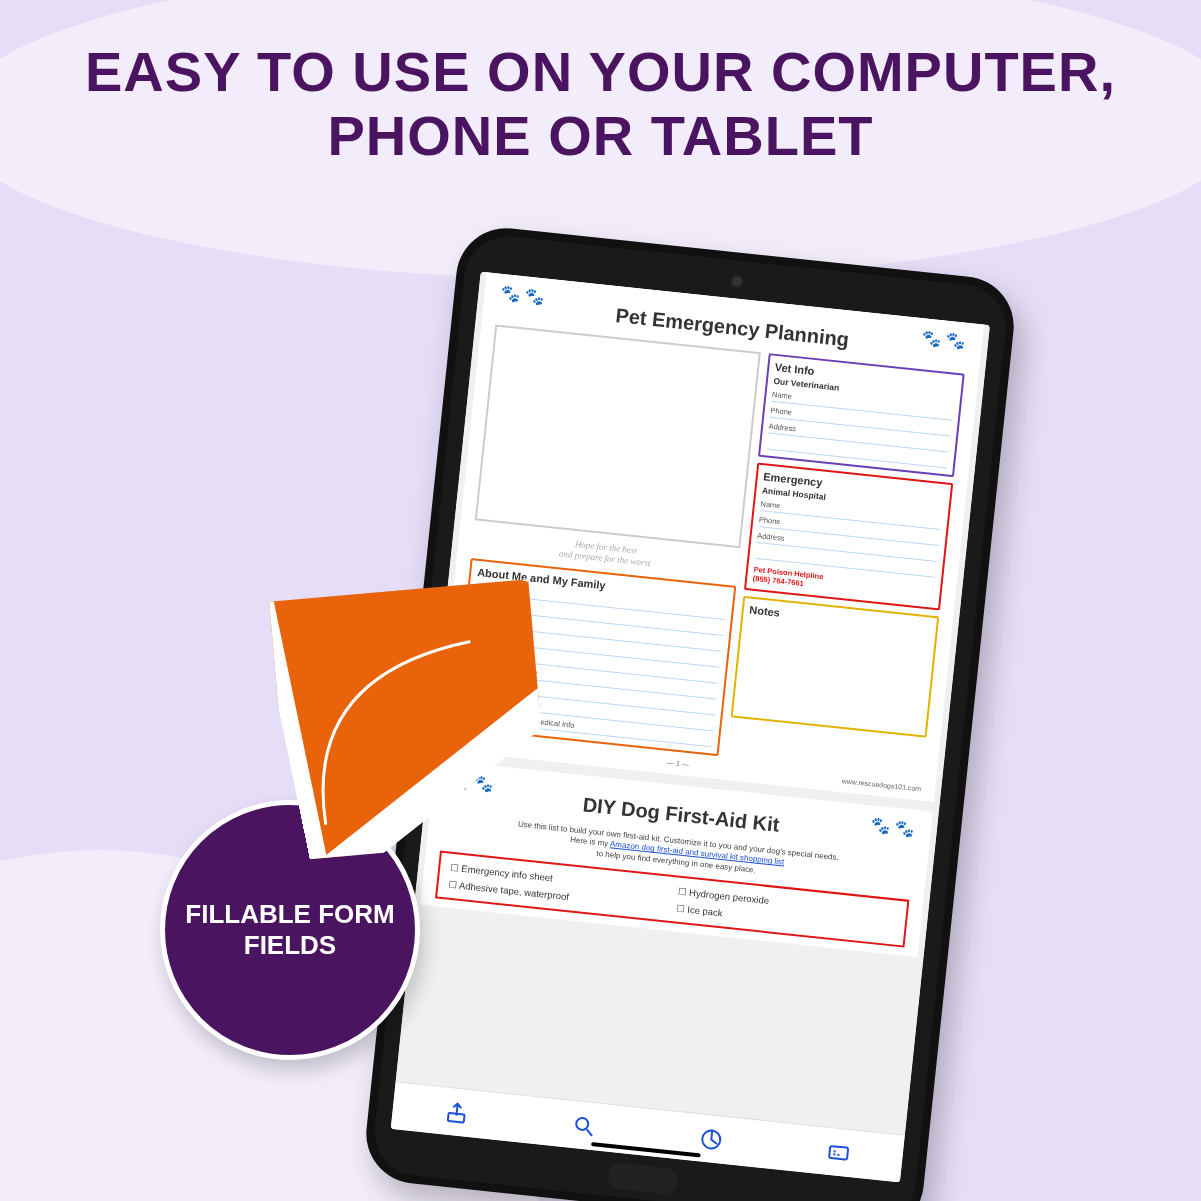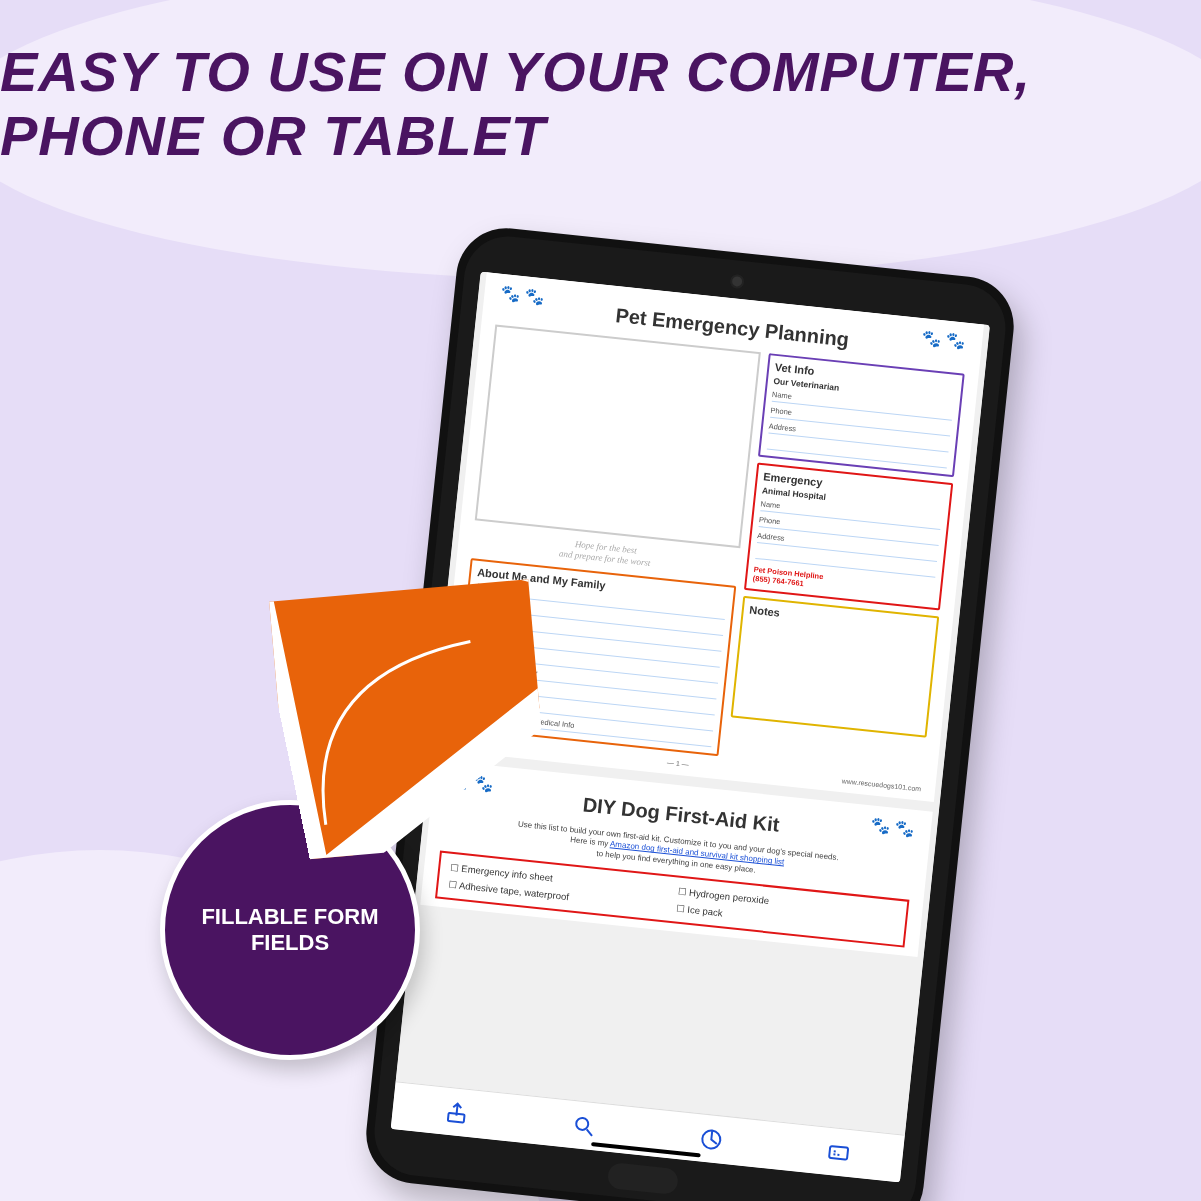--- a/index.html
+++ b/index.html
@@ -2,21 +2,21 @@
 <html><head>
 <meta charset="utf-8">
 <style>
   * { box-sizing: border-box; margin: 0; padding: 0; }
   body { width: 1201px; height: 1201px; background: #e6ddf7; font-family: Arial, Helvetica, sans-serif; position: relative; overflow: hidden; }
 
   
   .oval-top { position: absolute; width: 1300px; height: 320px; left: -50px; top: -40px; background: #f2ecfb; border-radius: 50%; }
   .oval-bottom { position: absolute; width: 900px; height: 900px; left: -350px; top: 850px; background: #f2ecfb; border-radius: 50%; }
 
-  .headline { position: absolute; top: 40px; left: 0; right: 0; text-align: left; font-size: 56px; font-weight: 900; color: #4a1461; letter-spacing: 1px; line-height: 1.15; font-style: italic; }
+  .headline { position: absolute; top: 40px; left: 0; right: 0; text-align: center; font-size: 56px; font-weight: 900; color: #4a1461; letter-spacing: 1px; line-height: 1.15; }
 
   
   .tablet-wrap { position: absolute; left: 410px; top: 250px; transform: rotate(6deg); transform-origin: center; }
   .tablet { width: 560px; height: 960px; background: #111; border-radius: 50px; box-shadow: 10px 15px 30px rgba(0,0,0,.25); padding: 8px; }
   .tablet-inner { width: 100%; height: 100%; background: #1a1a1a; border-radius: 44px; padding: 38px 16px 44px 16px; position: relative; }
   .camera { position: absolute; top: 14px; left: 50%; transform: translateX(-50%); width: 14px; height: 14px; background: #333; border-radius: 50%; border: 2px solid #222; }
   .homebtn { position: absolute; bottom: 8px; left: 50%; transform: translateX(-50%); width: 70px; height: 26px; background: #222; border-radius: 14px; }
   .screen { width: 100%; height: 100%; background: #f7f7f7; border-radius: 4px; overflow: hidden; position: relative; }
 
   .doc-scroll { position: absolute; top: 0; left: 0; right: 0; bottom: 48px; background: #f0f0f0; display:flex; flex-direction:column; gap:10px; align-items:center; padding-top:0; }
@@ -51,21 +51,21 @@
   .checklist { border:2px solid #e01616; padding:8px 10px; display:grid; grid-template-columns:1fr 1fr; gap:6px 10px;}
   .chk { font-size:9.5px; color:#333; }
   .chk::before { content:"☐ "; }
 
   .toolbar { position:absolute; bottom:0; left:0; right:0; height:48px; background:#fff; border-top:1px solid #ddd; display:flex; justify-content:space-around; align-items:center;}
   .ticon { width:24px; height:24px; display:flex; align-items:center; justify-content:center; }
   .ticon svg { stroke:#1a4fd6; fill:none; stroke-width:2; }
   .home-ind { position:absolute; bottom:4px; left:50%; transform:translateX(-50%); width:110px; height:4px; background:#000; border-radius:2px; }
 
   
-  .badge { position: absolute; left: 160px; top: 800px; width: 260px; height: 260px; background: #4a1461; border: 5px solid #fff; border-radius: 50%; display:flex; align-items:center; justify-content:center; text-align:center; color:#fff; font-weight:900; font-size:22px; line-height:1.2; padding:20px; z-index:5; box-shadow: 4px 10px 20px rgba(0,0,0,.2);}
+  .badge { position: absolute; left: 160px; top: 800px; width: 260px; height: 260px; background: #4a1461; border: 5px solid #fff; border-radius: 50%; display:flex; align-items:center; justify-content:center; text-align:center; color:#fff; font-weight:900; font-size:26px; line-height:1.2; padding:20px; z-index:5; box-shadow: 4px 10px 20px rgba(0,0,0,.2);}
   .arrow { position:absolute; left: 280px; top: 590px; z-index:6; transform: rotate(-5deg);}
 </style>
 </head>
 <body>
 
 <div class="oval-top"></div>
 <div class="oval-bottom"></div>
 
 <div class="headline">EASY TO USE ON YOUR COMPUTER, PHONE OR TABLET</div>
 

